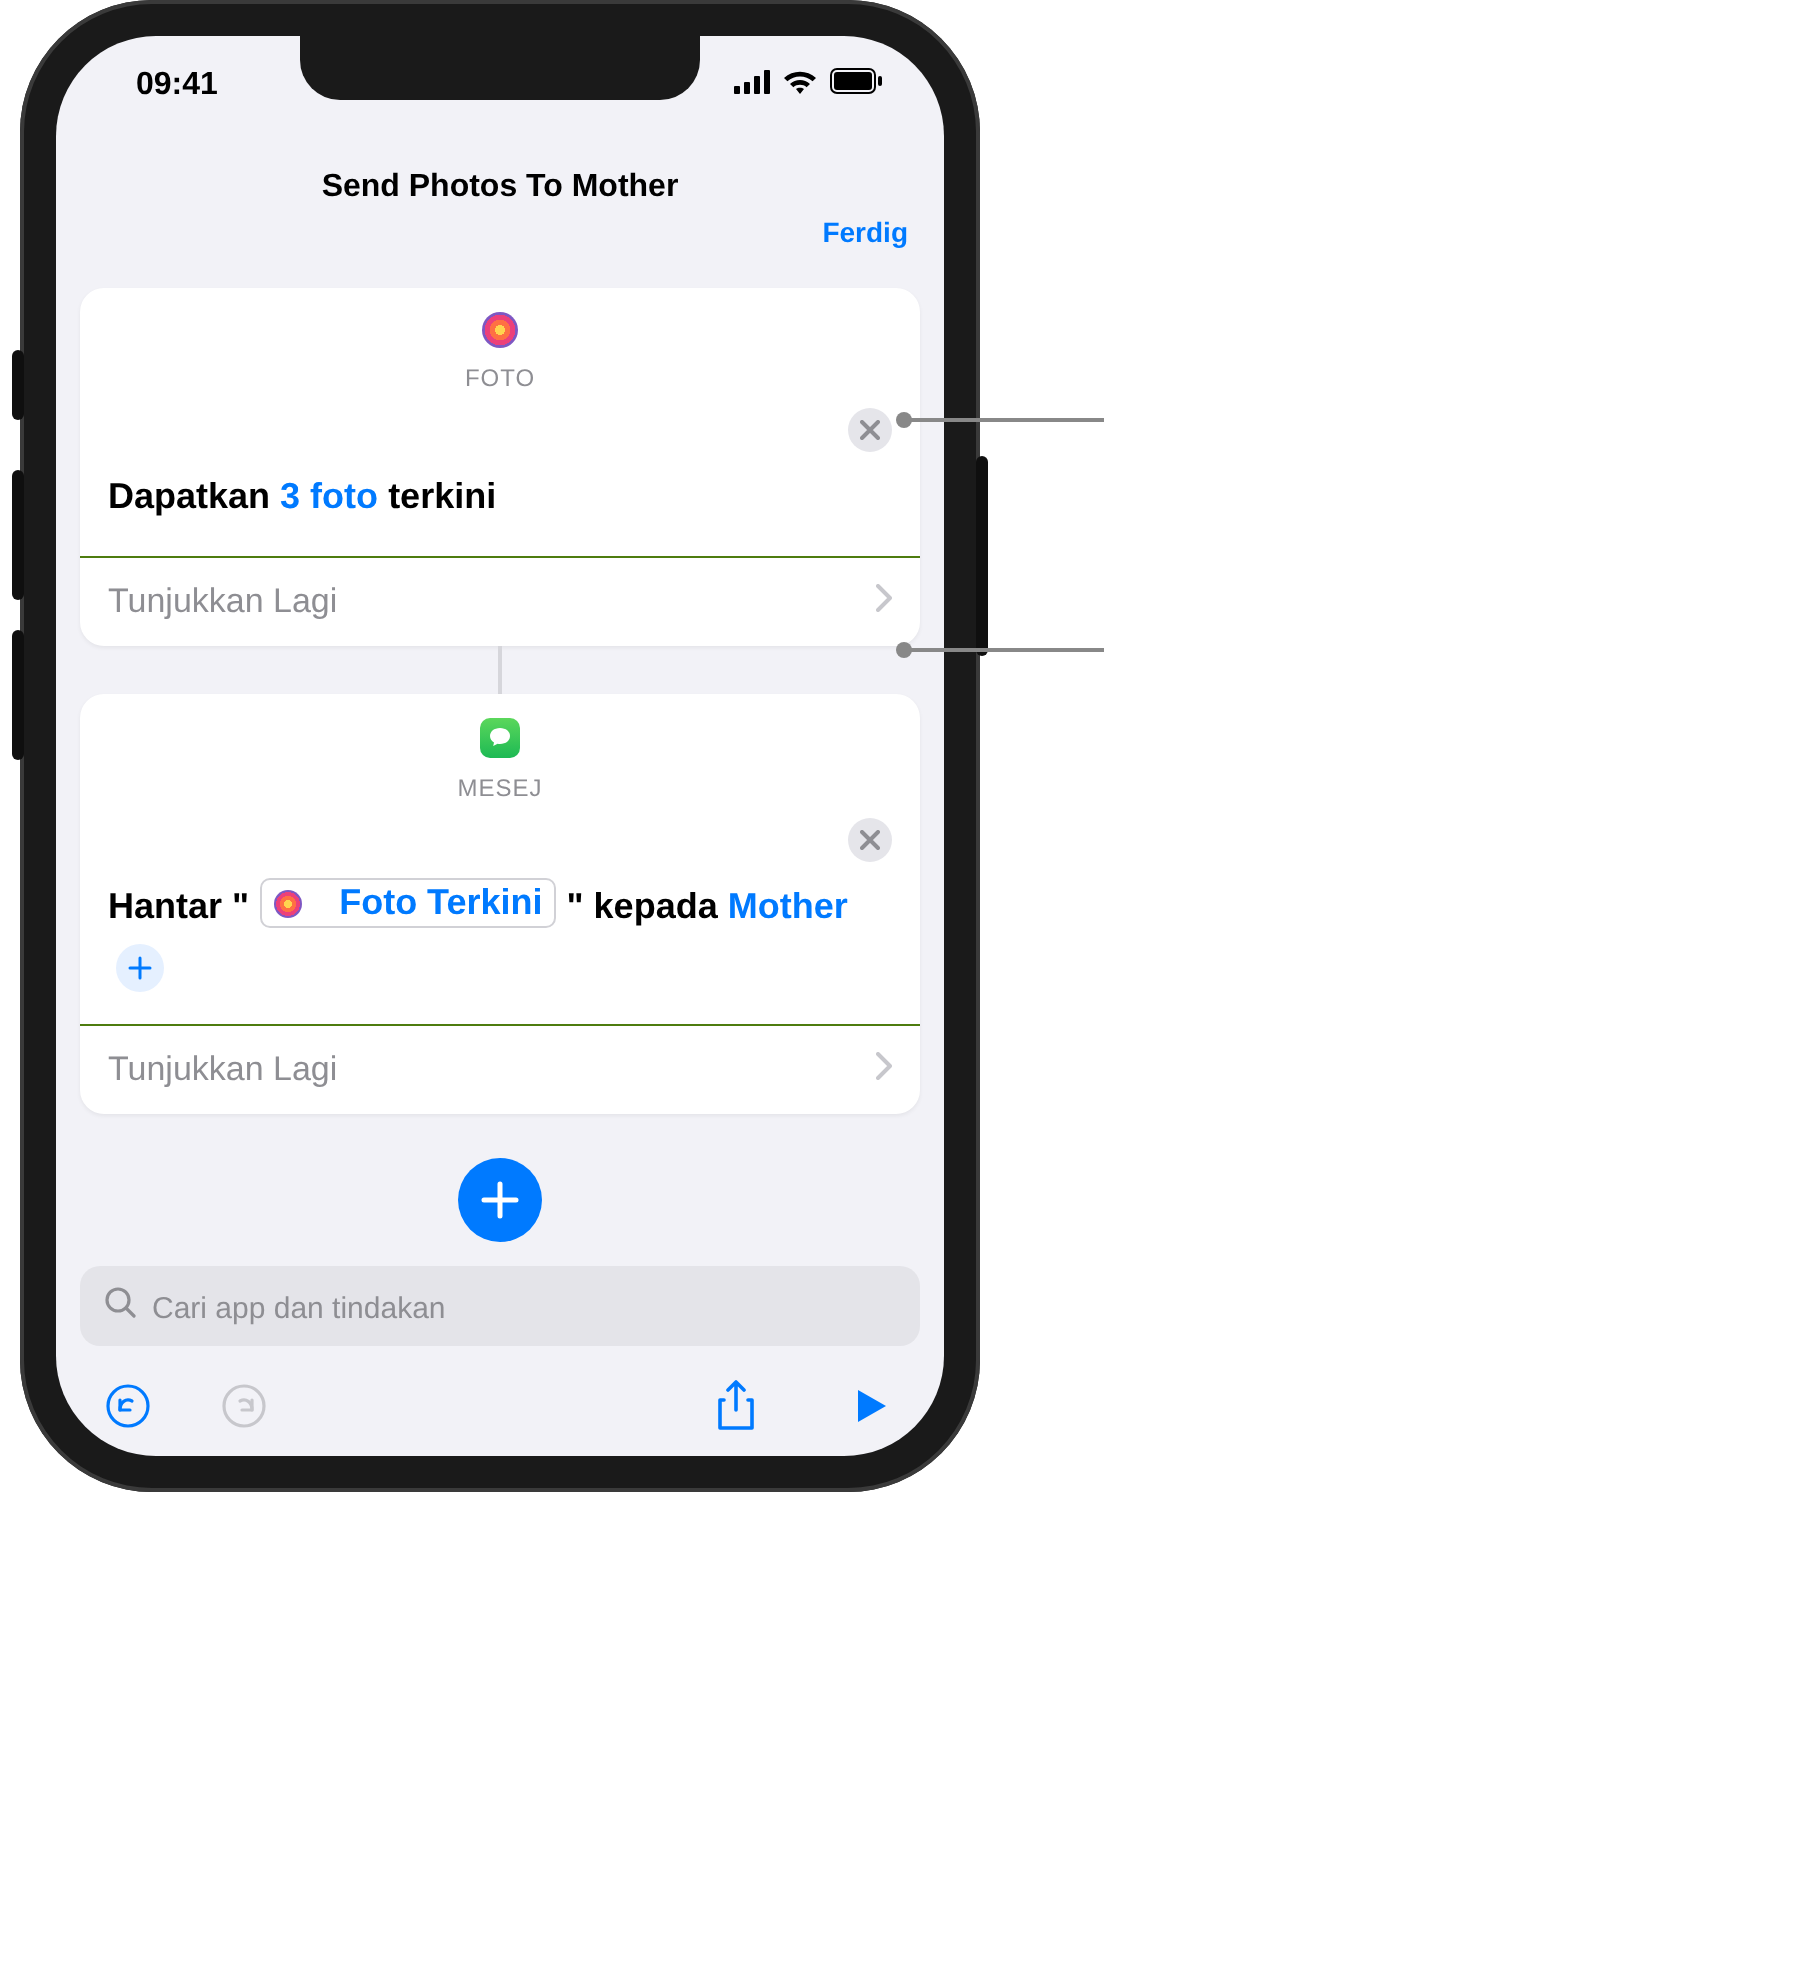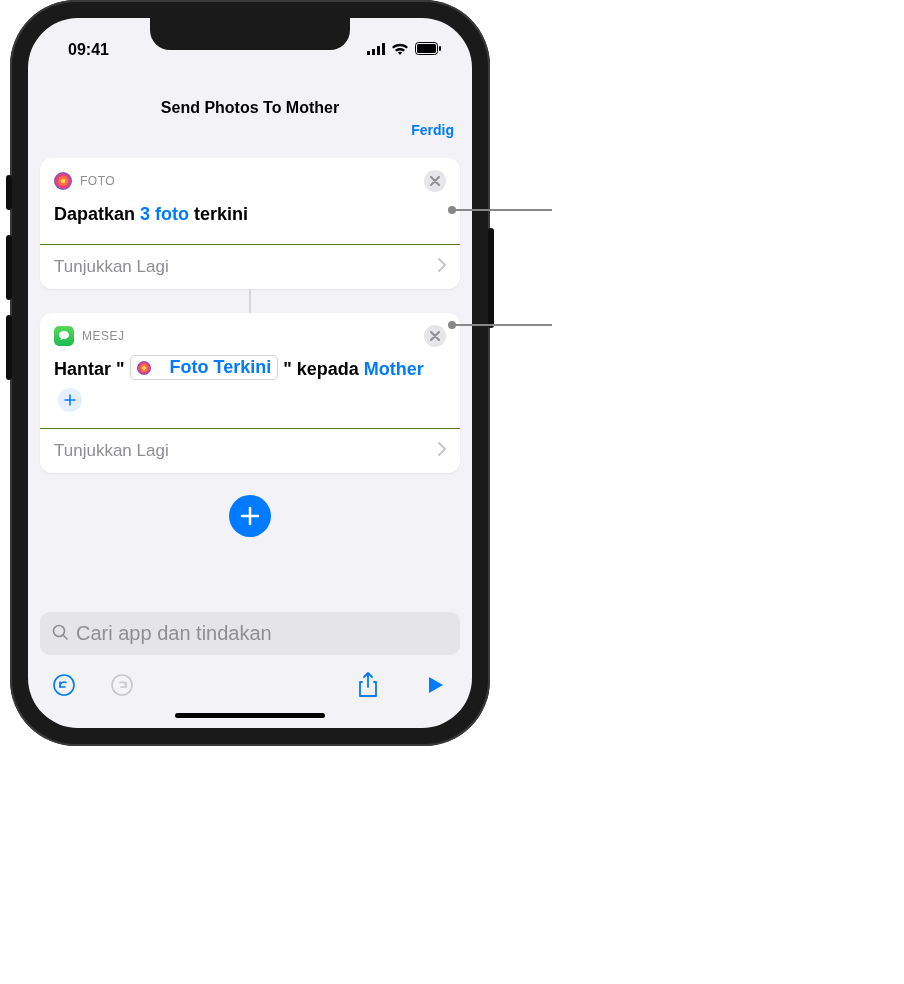--- a/index.html
+++ b/index.html
@@ -104,20 +104,21 @@
       box-shadow: 0 1px 2px rgba(0,0,0,0.06);
       overflow: hidden;
       margin-bottom: 0;
     }
     .card-body { padding: 12px 14px 14px; }
     .card-header {
       display: flex;
       align-items: center;
       gap: 8px;
       margin-bottom: 8px;
+      flex-direction: column;
     }
     .app-icon {
       width: 20px; height: 20px;
       border-radius: 5px;
       display: flex;
       align-items: center;
       justify-content: center;
       font-size: 12px;
     }
     .app-icon.photos {
@@ -220,21 +221,21 @@
     
     .search-bar {
       margin: 0 12px 6px;
       background: #e4e4e9;
       border-radius: 10px;
       padding: 10px 12px;
       display: flex;
       align-items: flex-end;
       gap: 8px;
       color: #8e8e93;
-      font-size: 20px;
+      font-size: 15px;
     }
 
     
     .toolbar {
       display: flex;
       justify-content: space-between;
       align-items: center;
       padding: 10px 22px 8px;
     }
     .toolbar-btn {

